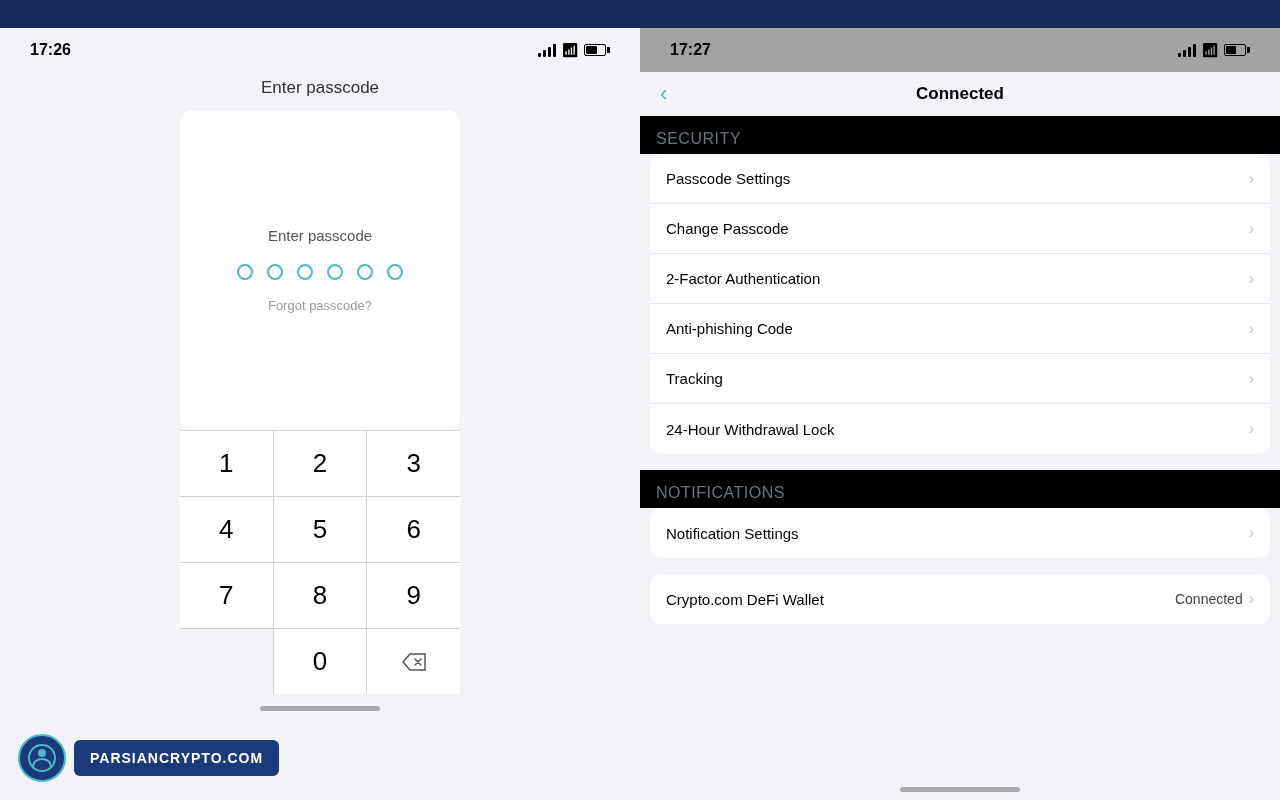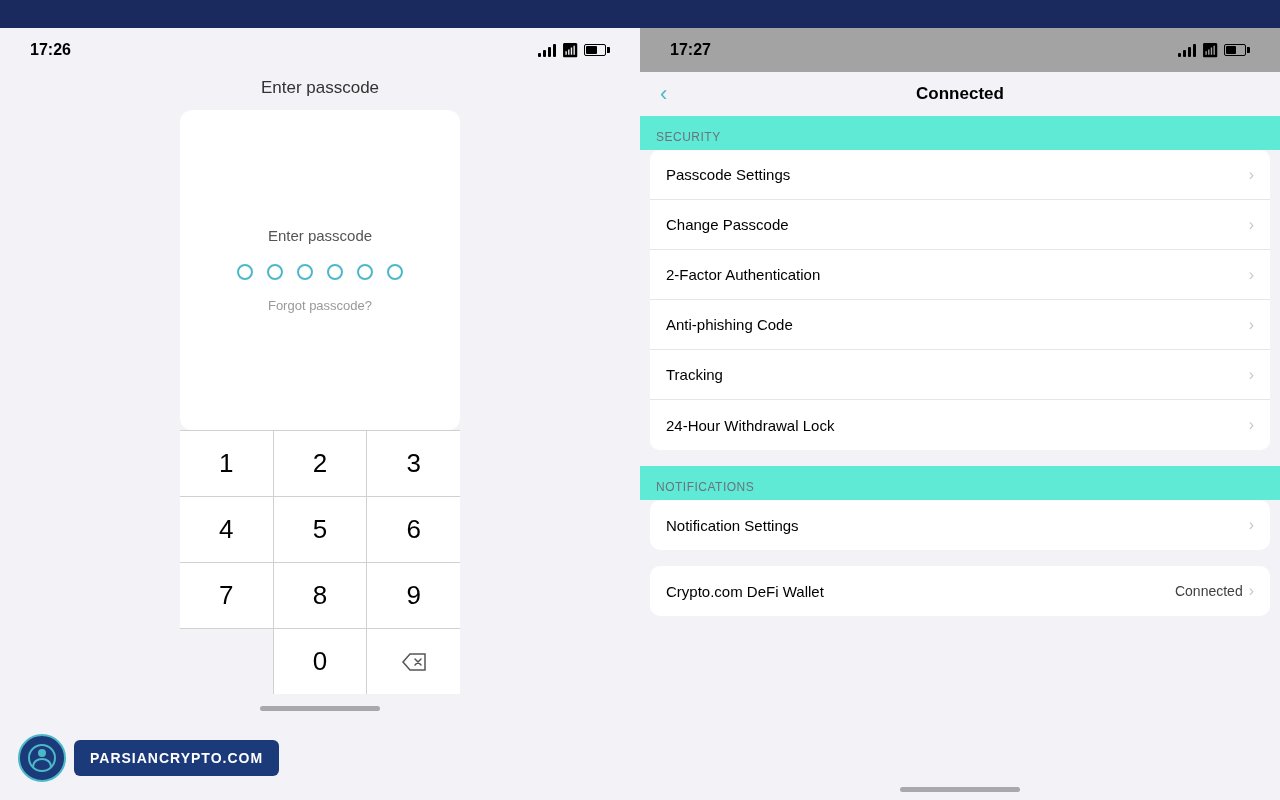--- a/index.html
+++ b/index.html
@@ -168,25 +168,25 @@
       font-size: 17px;
       font-weight: 600;
       color: #000;
     }
     .settings-content {
       flex: 1;
       overflow-y: auto;
     }
     .section-header {
       padding: 14px 16px 6px;
-      font-size: 12px;
+      font-size: 16px;
       font-weight: 500;
       color: #6b7280;
       letter-spacing: 0.5px;
-      background: #5eead4;
+      background: #000000;
     }
     .settings-group {
       background: #fff;
       border-radius: 10px;
       margin: 0 10px 16px;
       overflow: hidden;
     }
     .settings-row {
       display: flex;
       align-items: center;

